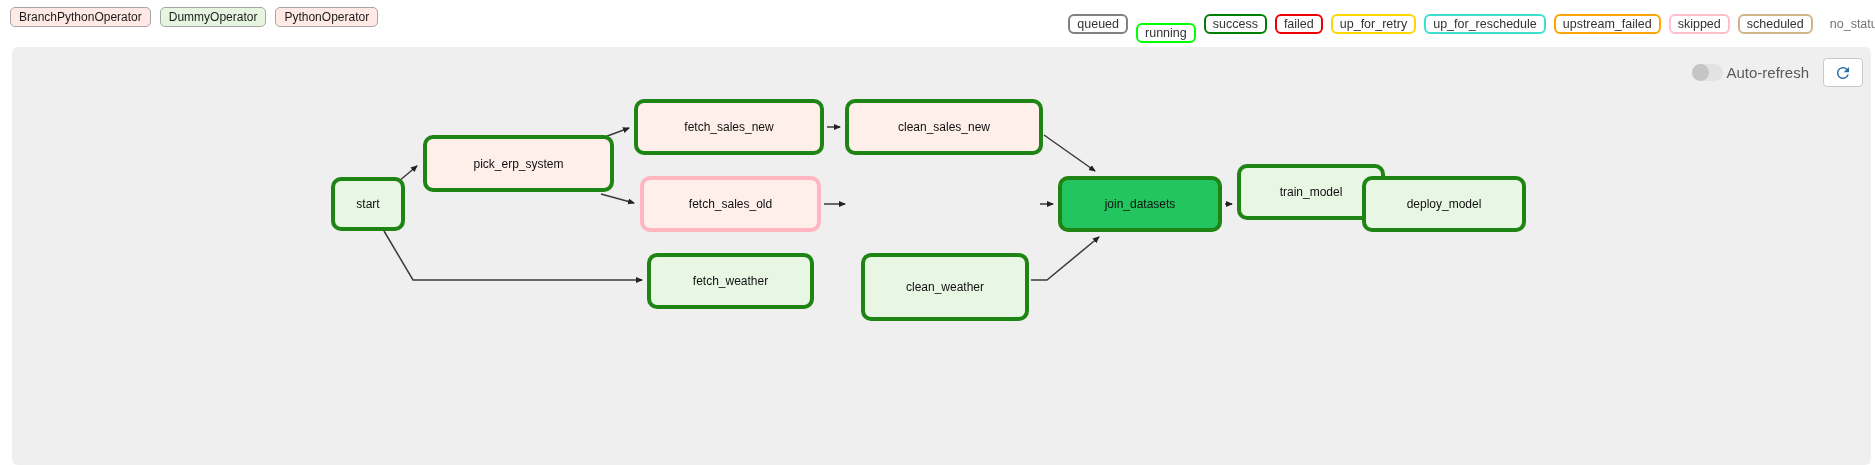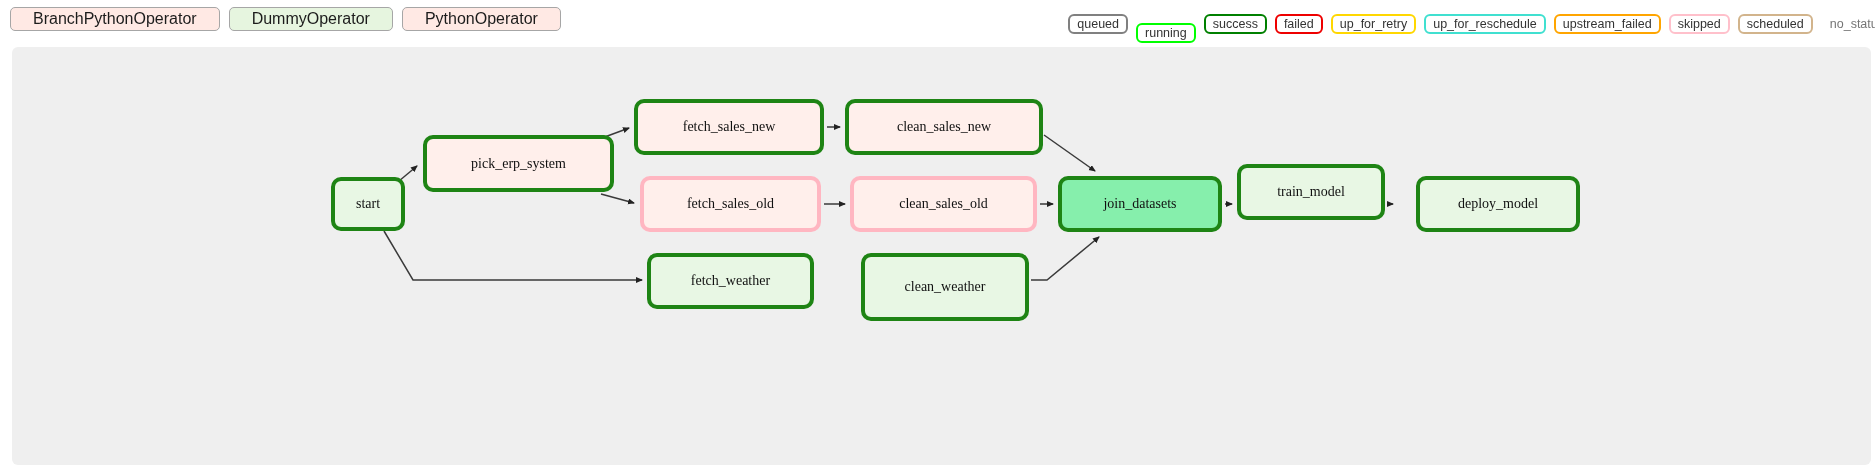--- a/index.html
+++ b/index.html
@@ -4,41 +4,41 @@
 <style>
   html,body{margin:0;padding:0;}
   body{
     width:1875px;height:465px;overflow:hidden;position:relative;
     background:#ffffff;
     font-family:"Liberation Sans","DejaVu Sans",sans-serif;
   }
   .header{position:absolute;left:0;top:0;width:1875px;height:47px;background:#fff;}
   .op-legend{position:absolute;left:10px;top:7px;display:flex;gap:9px;align-items:center;}
   .op-badge{
-    border:1px solid #a6a6a6;border-radius:5px;padding:2px 22px;
-    font-size:16px;color:#1c1c1c;white-space:nowrap;
+    border:1px solid #a6a6a6;border-radius:5px;padding:2px 8px;
+    font-size:12px;color:#1c1c1c;white-space:nowrap;
   }
   .status-legend{position:absolute;right:-18px;top:5px;display:flex;gap:8px;align-items:center;}
   .st-badge{
     border:2px solid #888;border-radius:6px;padding:1px 7px;background:#fff;
     font-size:12.5px;color:#333;white-space:nowrap;
   }
   .st-badge.muted{border-color:#ffffff;color:#757575;}
   .panel{
     position:absolute;left:12px;top:47px;width:1859px;height:418px;
     background:#efefef;border-radius:6px;
   }
   svg.edges{position:absolute;left:0;top:0;width:1859px;height:418px;pointer-events:none;}
   svg.edges polyline{fill:none;stroke:#3a3a3a;stroke-width:1.5;}
   .nodes{position:absolute;left:0;top:0;width:100%;height:100%;}
   .node{
     position:absolute;box-sizing:border-box;
     display:flex;align-items:center;justify-content:center;
     border:4px solid #1e8414;border-radius:10px;
-    font-size:14px;color:#101010;white-space:nowrap;cursor:pointer;font-family:Liberation Serif, serif;
+    font-size:12px;color:#101010;white-space:nowrap;cursor:pointer;
   }
   .controls{position:absolute;top:11px;right:8px;display:flex;align-items:center;}
   .toggle{width:31px;height:17px;border-radius:9px;background:#e3e3e3;position:relative;cursor:pointer;flex:none;}
   .toggle .knob{position:absolute;left:0;top:0;width:17px;height:17px;border-radius:50%;background:#c5c5c5;}
   .toggle-label{margin:0 14px 0 3px;font-size:15px;color:#5a5a5a;}
   .refresh-btn{
     width:40px;height:29px;background:#ffffff;border:1px solid #c9c9c9;border-radius:4px;
     display:flex;align-items:center;justify-content:center;cursor:pointer;padding:0;
   }
 </style>
@@ -83,21 +83,33 @@
       <polyline points="1019,233 1035,233 1087,190" marker-end="url(#arrowhead)" stroke="#3a3a3a"></polyline>
       <polyline points="1213,157 1220,157" marker-end="url(#arrowhead)" stroke="#3a3a3a"></polyline>
       <polyline points="1376,157 1381,157" marker-end="url(#arrowhead)" stroke="#3a3a3a"></polyline>
     </svg>
   <div class="nodes">
       <div class="node" style="left: 319px; top: 130px; width: 74px; height: 54px; background: rgb(232, 247, 228); border-color: rgb(30, 132, 20);">start</div>
       <div class="node" style="left: 411px; top: 88px; width: 191px; height: 57px; background: rgb(255, 239, 235); border-color: rgb(30, 132, 20);">pick_erp_system</div>
       <div class="node" style="left: 622px; top: 52px; width: 190px; height: 56px; background: rgb(255, 239, 235); border-color: rgb(30, 132, 20);">fetch_sales_new</div>
       <div class="node" style="left: 628px; top: 129px; width: 181px; height: 56px; background: rgb(255, 239, 235); border-color: rgb(255, 182, 193);">fetch_sales_old</div>
       <div class="node" style="left: 833px; top: 52px; width: 198px; height: 56px; background: rgb(255, 239, 235); border-color: rgb(30, 132, 20);">clean_sales_new</div>
-      <div class="node" style="left: 838px; top: 129px; width: 187px; height: 56px; background: rgb(255, 239, 235); border-color: rgb(255, 182, 193);">clean_sales_old</div>
       <div class="node" style="left: 635px; top: 206px; width: 167px; height: 56px; background: rgb(232, 247, 228); border-color: rgb(30, 132, 20);">fetch_weather</div>
       <div class="node" style="left: 849px; top: 206px; width: 168px; height: 68px; background: rgb(232, 247, 228); border-color: rgb(30, 132, 20);">clean_weather</div>
-      <div class="node" style="left: 1046px; top: 129px; width: 164px; height: 56px; background: #86efac; border-color: rgb(30, 132, 20);">join_datasets</div>
+      <div class="node" style="left: 1046px; top: 129px; width: 164px; height: 56px; background: #22c55e; border-color: rgb(30, 132, 20);">join_datasets</div>
       <div class="node" style="left: 1225px; top: 117px; width: 148px; height: 56px; background: rgb(232, 247, 228); border-color: rgb(30, 132, 20);">train_model</div>
-      <div class="node" style="left: 1404px; top: 129px; width: 164px; height: 56px; background: rgb(232, 247, 228); border-color: rgb(30, 132, 20);">deploy_model</div>
+      <div class="node" style="left: 1350px; top: 129px; width: 164px; height: 56px; background: rgb(232, 247, 228); border-color: rgb(30, 132, 20);">deploy_model</div>
     </div>
 
+  <div class="controls">
+    <div class="toggle">
+      <div class="knob"></div>
+    </div>
+    <span class="toggle-label">Auto-refresh</span>
+    <button class="refresh-btn">
+      <span style="display:flex;">
+        <svg width="18" height="18" viewBox="0 0 24 24">
+          <path d="M17.65 6.35A7.95 7.95 0 0 0 12 4a8 8 0 1 0 7.73 10h-2.08A6 6 0 1 1 12 6c1.66 0 3.14.69 4.22 1.78L13 11h7V4l-2.35 2.35z" fill="#2e6da4"></path>
+        </svg>
+      </span>
+    </button>
+  </div>
 </div>
 
 </body></html>

